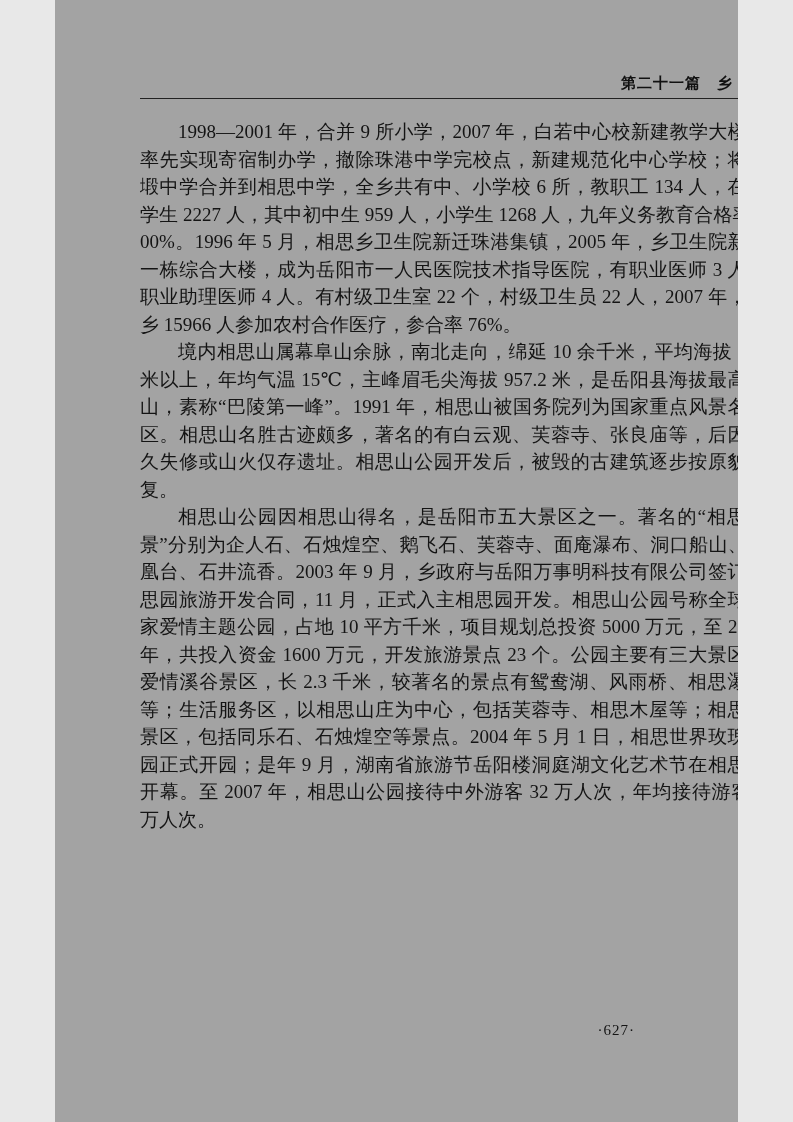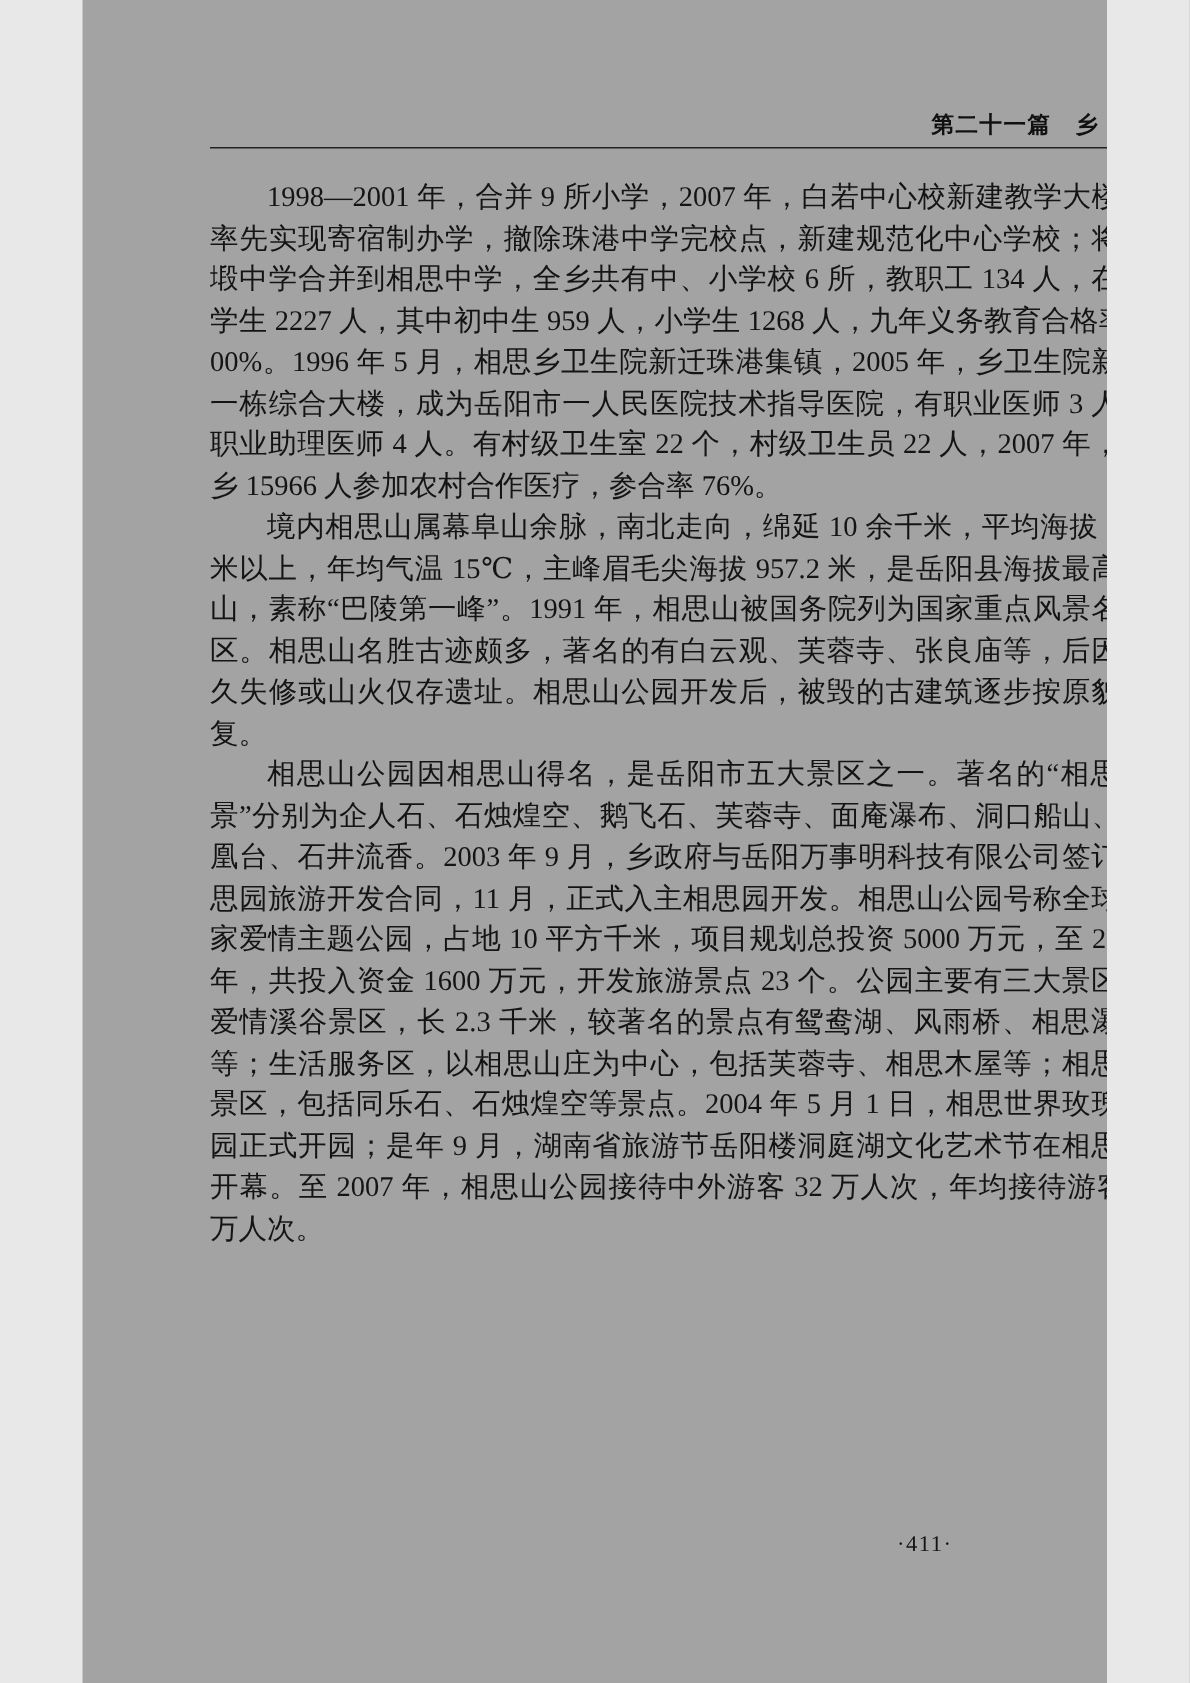--- a/index.html
+++ b/index.html
@@ -70,15 +70,15 @@
   <div class="running-head">第二十一篇　乡　镇</div>
 
   <div class="header-rule"></div>
 
   <div class="page-body">
     <p>1998—2001 年，合并 9 所小学，2007 年，白若中心校新建教学大楼，率先实现寄宿制办学，撤除珠港中学完校点，新建规范化中心学校；将卢塅中学合并到相思中学，全乡共有中、小学校 6 所，教职工 134 人，在校学生 2227 人，其中初中生 959 人，小学生 1268 人，九年义务教育合格率 100%。1996 年 5 月，相思乡卫生院新迁珠港集镇，2005 年，乡卫生院新修一栋综合大楼，成为岳阳市一人民医院技术指导医院，有职业医师 3 人，职业助理医师 4 人。有村级卫生室 22 个，村级卫生员 22 人，2007 年，全乡 15966 人参加农村合作医疗，参合率 76%。</p>
     <p>境内相思山属幕阜山余脉，南北走向，绵延 10 余千米，平均海拔 600 米以上，年均气温 15℃，主峰眉毛尖海拔 957.2 米，是岳阳县海拔最高的山，素称“巴陵第一峰”。1991 年，相思山被国务院列为国家重点风景名胜区。相思山名胜古迹颇多，著名的有白云观、芙蓉寺、张良庙等，后因年久失修或山火仅存遗址。相思山公园开发后，被毁的古建筑逐步按原貌修复。</p>
     <p>相思山公园因相思山得名，是岳阳市五大景区之一。著名的“相思八景”分别为企人石、石烛煌空、鹅飞石、芙蓉寺、面庵瀑布、洞口船山、凤凰台、石井流香。2003 年 9 月，乡政府与岳阳万事明科技有限公司签订相思园旅游开发合同，11 月，正式入主相思园开发。相思山公园号称全球首家爱情主题公园，占地 10 平方千米，项目规划总投资 5000 万元，至 2007 年，共投入资金 1600 万元，开发旅游景点 23 个。公园主要有三大景区：爱情溪谷景区，长 2.3 千米，较著名的景点有鸳鸯湖、风雨桥、相思瀑群等；生活服务区，以相思山庄为中心，包括芙蓉寺、相思木屋等；相思风景区，包括同乐石、石烛煌空等景点。2004 年 5 月 1 日，相思世界玫瑰公园正式开园；是年 9 月，湖南省旅游节岳阳楼洞庭湖文化艺术节在相思乡开幕。至 2007 年，相思山公园接待中外游客 32 万人次，年均接待游客 8 万人次。</p>
   </div>
 
-  <div class="page-number">·411·</div>
+  <div class="page-number">·627·</div>
 
 </div>
 
 </body></html>

